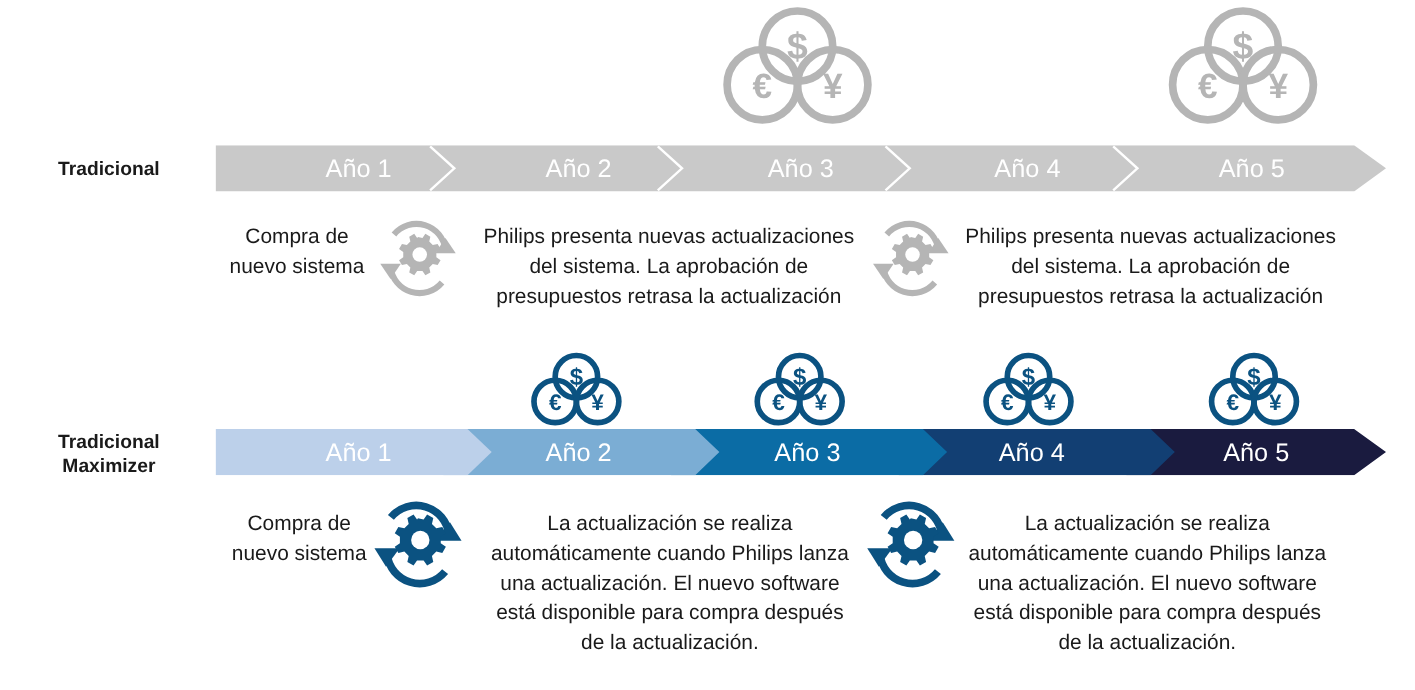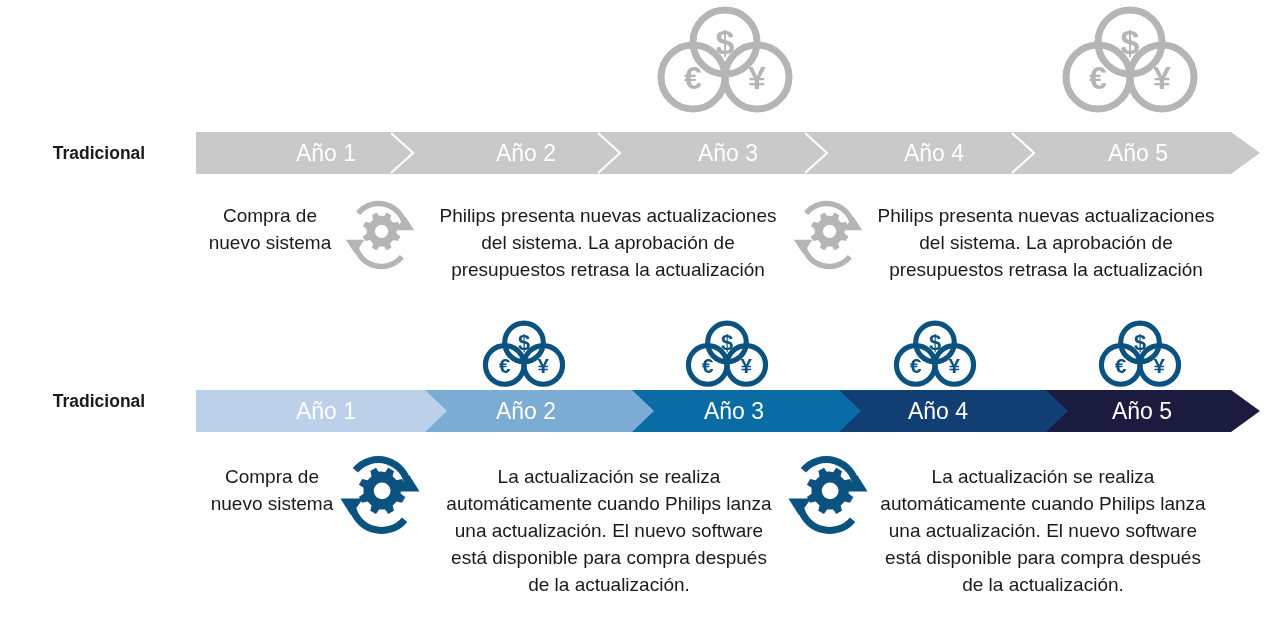--- a/index.html
+++ b/index.html
@@ -70,20 +70,21 @@
 <body>
 
 <div id="canvas">
 
   <div class="row-label" id="label-traditional">
     <span>Tradicional</span>
   </div>
 
   <div class="row-label" id="label-maximizer">
     <div>Tradicional</div>
+    <div>Maximizer</div>
   </div>
 
   <div class="icon-abs" style="left:655px; top:4px;">
     <svg width="140" height="112" viewBox="0 0 140 112">
       <g fill="none" stroke="#b5b5b5" stroke-width="7">
         <circle cx="70" cy="38" r="32"></circle>
         <circle cx="38" cy="73" r="32"></circle>
         <circle cx="102" cy="73" r="32"></circle>
       </g>
       <g fill="#b5b5b5" font-family="Liberation Sans, sans-serif" font-weight="bold" text-anchor="middle">

